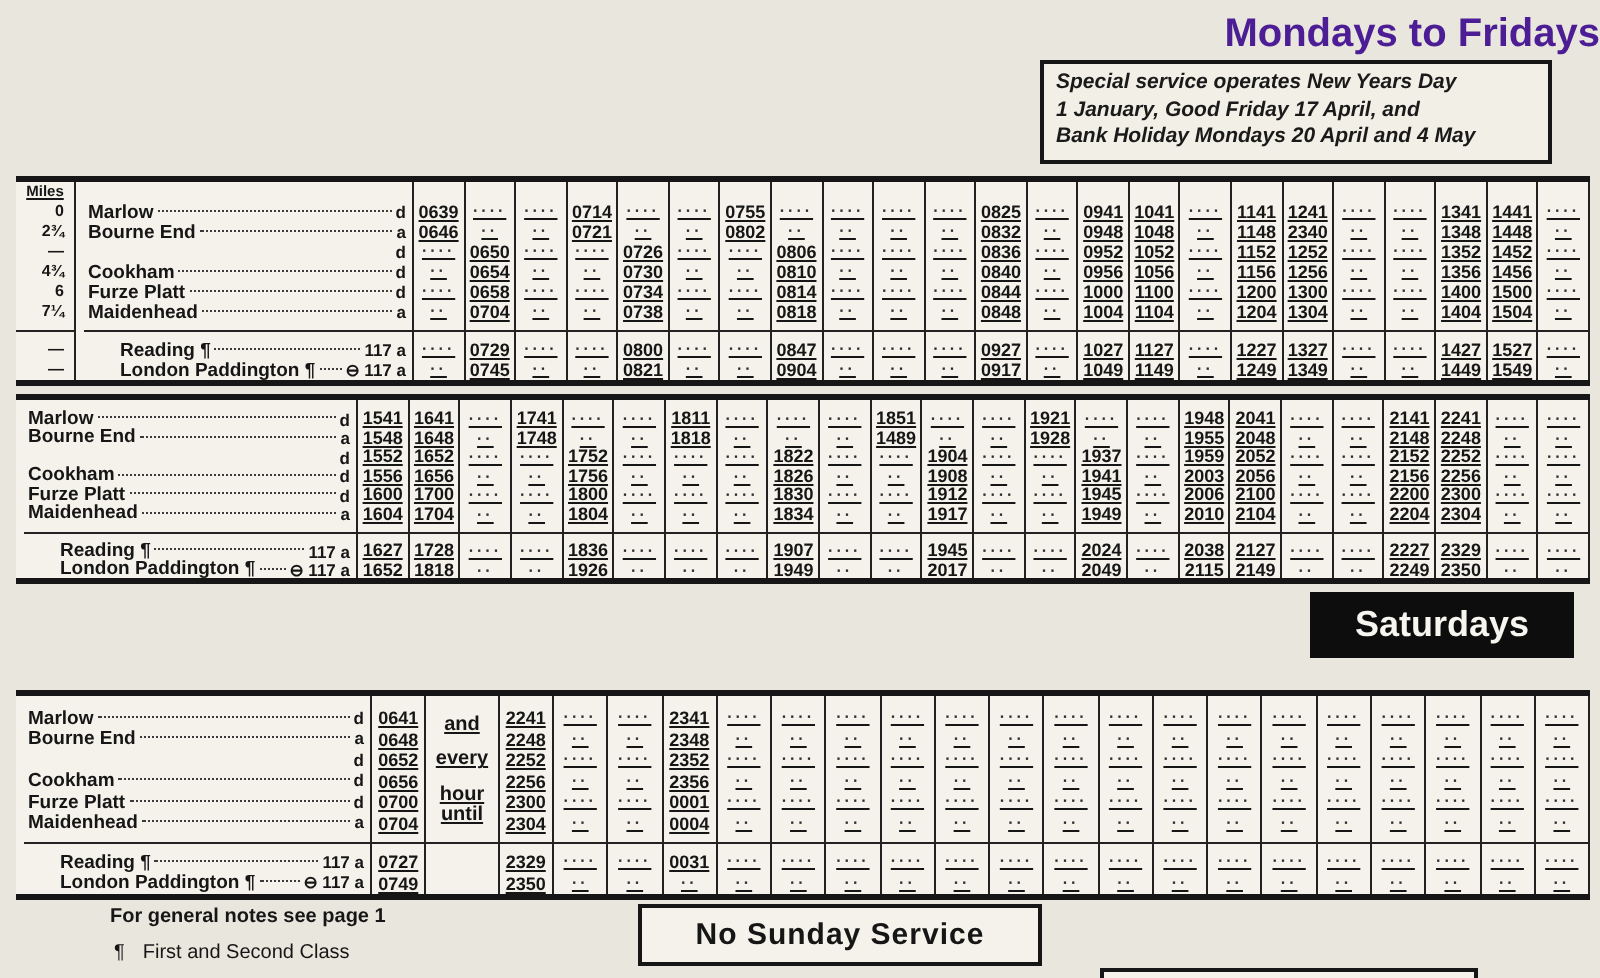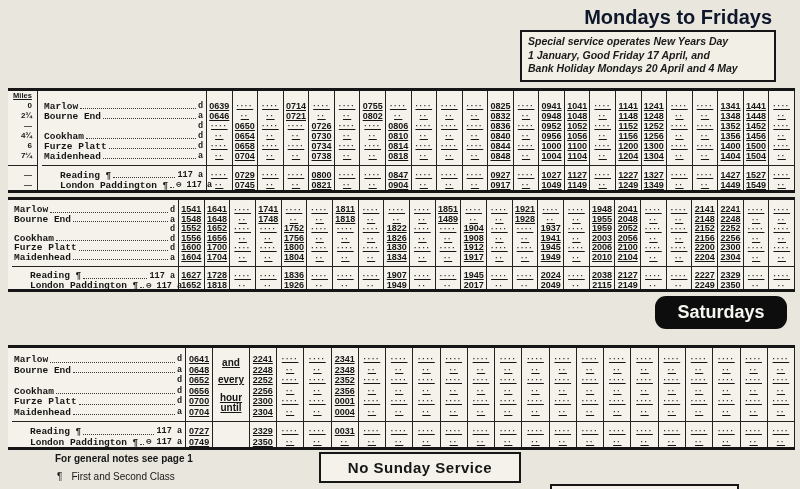--- a/index.html
+++ b/index.html
@@ -6,22 +6,22 @@
   body{
     position:relative;
     width:800px;height:489px;
     background:#e9e6dd;
     font-family:"Liberation Sans",sans-serif;
     color:#161616;
     overflow:hidden;
   }
   
   .page-title{
-    position:absolute;top:6px;right:28px;
-    font-size:20px;font-weight:bold;letter-spacing:0px;color:#0f172a;
+    position:absolute;top:6px;right:0;
+    font-size:20px;font-weight:bold;letter-spacing:0px;color:#4c1d95;
   }
   .notice-box{
     position:absolute;left:520px;top:30px;width:240px;
     border:2px solid #161616;background:#f2efe7;
     padding:3px 6px 4px 6px;
     font-size:10.5px;font-weight:bold;line-height:1.3;color:#1a1a1a;font-style:italic;
   }
   
   .tt{
     position:absolute;left:8px;width:787px;
@@ -45,23 +45,23 @@
   .miles .mcell{height:var(--rh);line-height:var(--rh);text-align:right;padding-right:5px;}
   .stations{
     flex:none;display:flex;flex-direction:column;box-sizing:border-box;
     padding-left:4px;
   }
   #tt0 .stations{width:168px;}
   #tt1 .stations{width:170px;}
   #tt2 .stations{width:177px;}
   .headspace{height:var(--head);flex:none;}
   .st-row{
-    height:var(--rh);flex:none;display:flex;align-items:flex-end;
+    height:var(--rh);flex:none;display:flex;align-items:center;
     font-size:9.5px;font-weight:bold;line-height:calc(var(--rh) - 1px);
-    padding:0 3px 0 2px;white-space:nowrap;font-family:Liberation Mono, monospace;
+    padding:0 3px 0 2px;white-space:nowrap;
   }
   .st-row.london{padding-left:18px;}
   .st-row .lead{flex:1;border-bottom:1.2px dotted #3a3a3a;margin:0 2px 2px 2px;min-width:4px;}
   .st-row .mk{font-size:8.5px;font-weight:bold;}
   .sep{
     height:4px;flex:none;border-bottom:1.5px solid #222;margin-bottom:4px;
   }
   .cols{flex:1;display:flex;border-right:1px solid #222;text-decoration:underline;}
   .col{
     flex:1;border-left:1px solid #222;
@@ -78,21 +78,21 @@
     height:calc(var(--rh) * 6);display:flex;flex-direction:column;
     justify-content:space-around;align-items:center;
     font-size:10px;font-weight:bold;text-align:center;line-height:1;
   }
   .blankcell{height:var(--rh);flex:none;}
   
   .sat-banner{
     position:absolute;left:655px;top:296px;width:132px;height:33px;
     background:#0d0d0d;color:#f6f5f0;
     display:flex;align-items:center;justify-content:center;
-    font-size:18px;font-weight:bold;border-radius:11px;
+    font-size:18px;font-weight:bold;
   }
   .general-note{
     position:absolute;left:55px;top:453px;
     font-size:10px;font-weight:bold;
   }
   .class-note{
     position:absolute;left:57px;top:471px;
     font-size:10px;display:flex;gap:9px;
   }
   .no-sunday-box{
@@ -374,21 +374,21 @@
         <div class="cell">1156</div>
         <div class="cell">1200</div>
         <div class="cell">1204</div>
         <div class="sep"></div>
         <div class="cell">1227</div>
         <div class="cell">1249</div>
       </div>
       <div class="col">
         <div class="headspace"></div>
         <div class="cell">1241</div>
-        <div class="cell">1248</div>
+        <div class="cell">2340</div>
         <div class="cell">1252</div>
         <div class="cell">1256</div>
         <div class="cell">1300</div>
         <div class="cell">1304</div>
         <div class="sep"></div>
         <div class="cell">1327</div>
         <div class="cell">1349</div>
       </div>
       <div class="col">
         <div class="headspace"></div>

